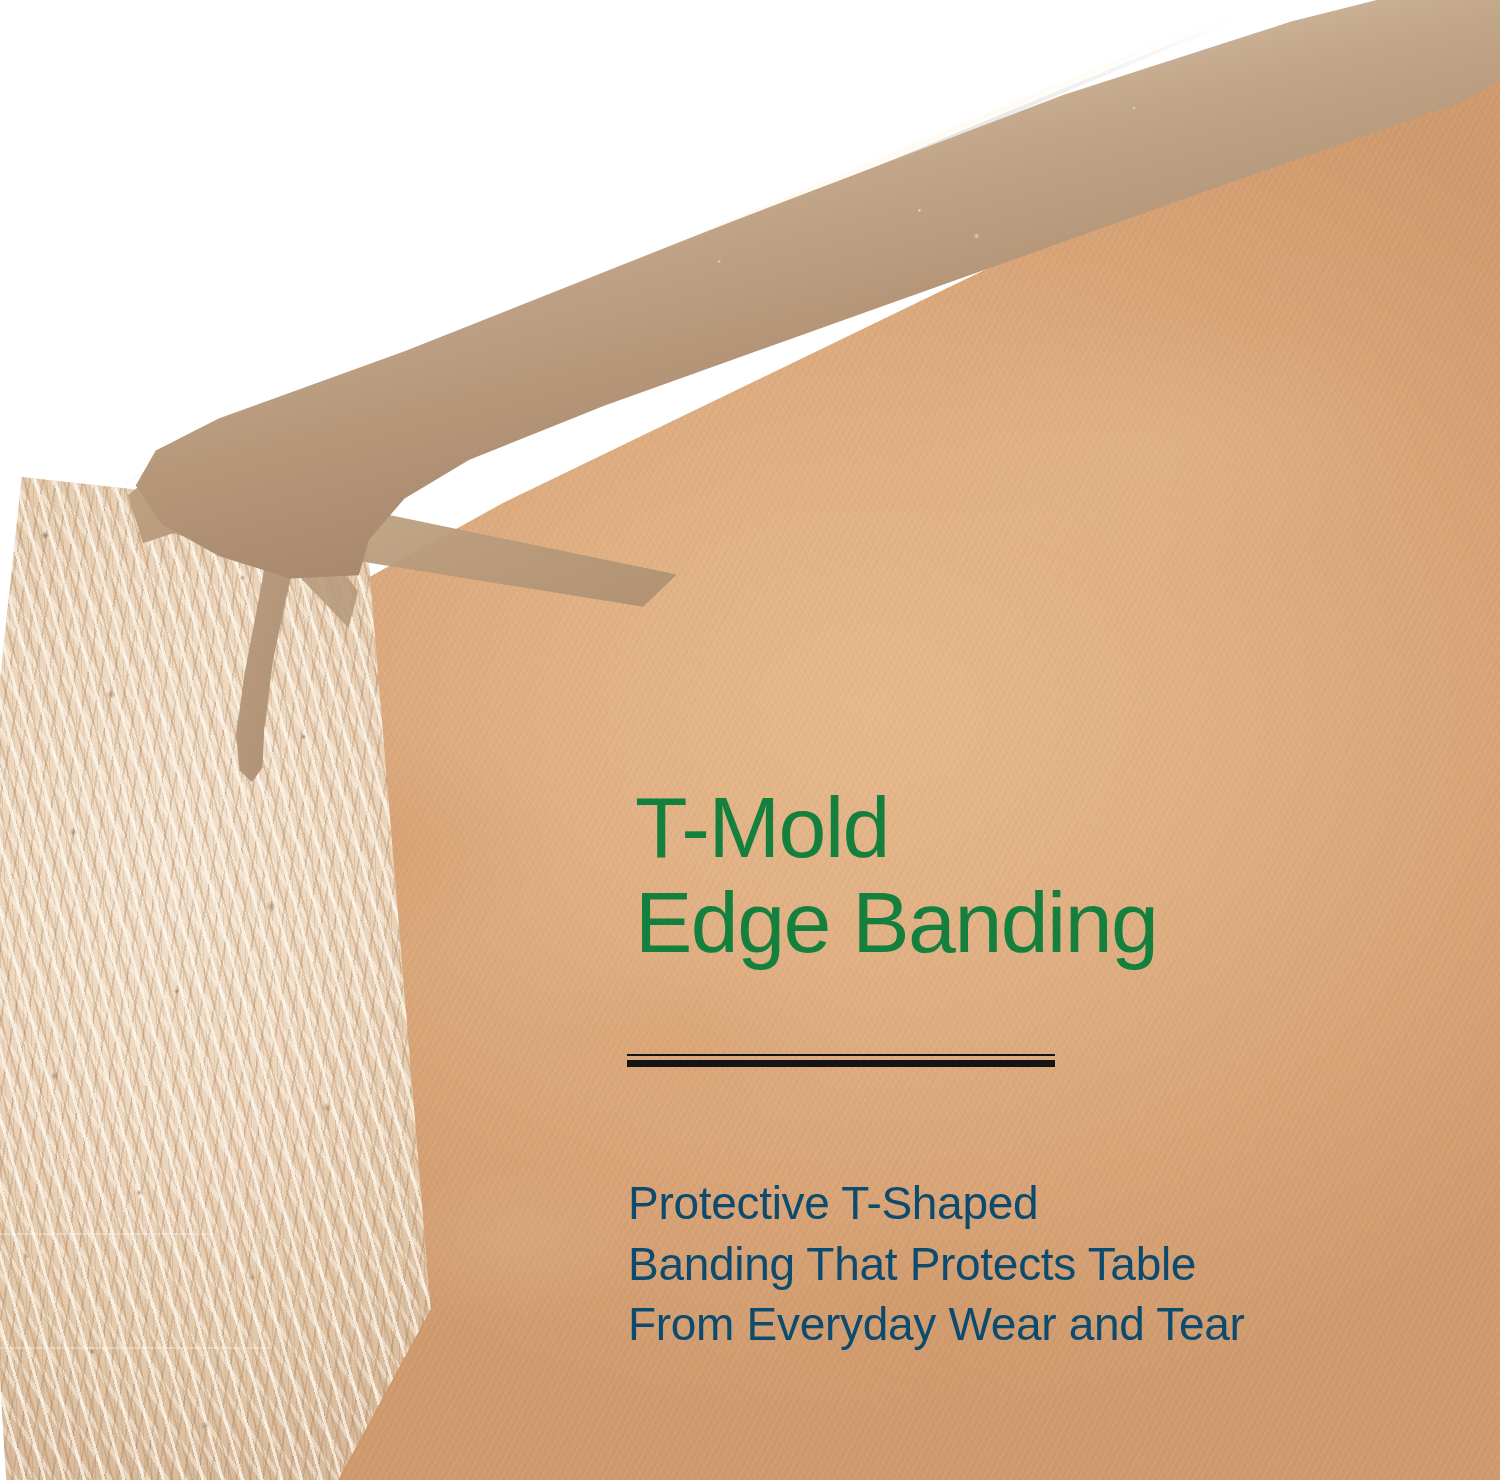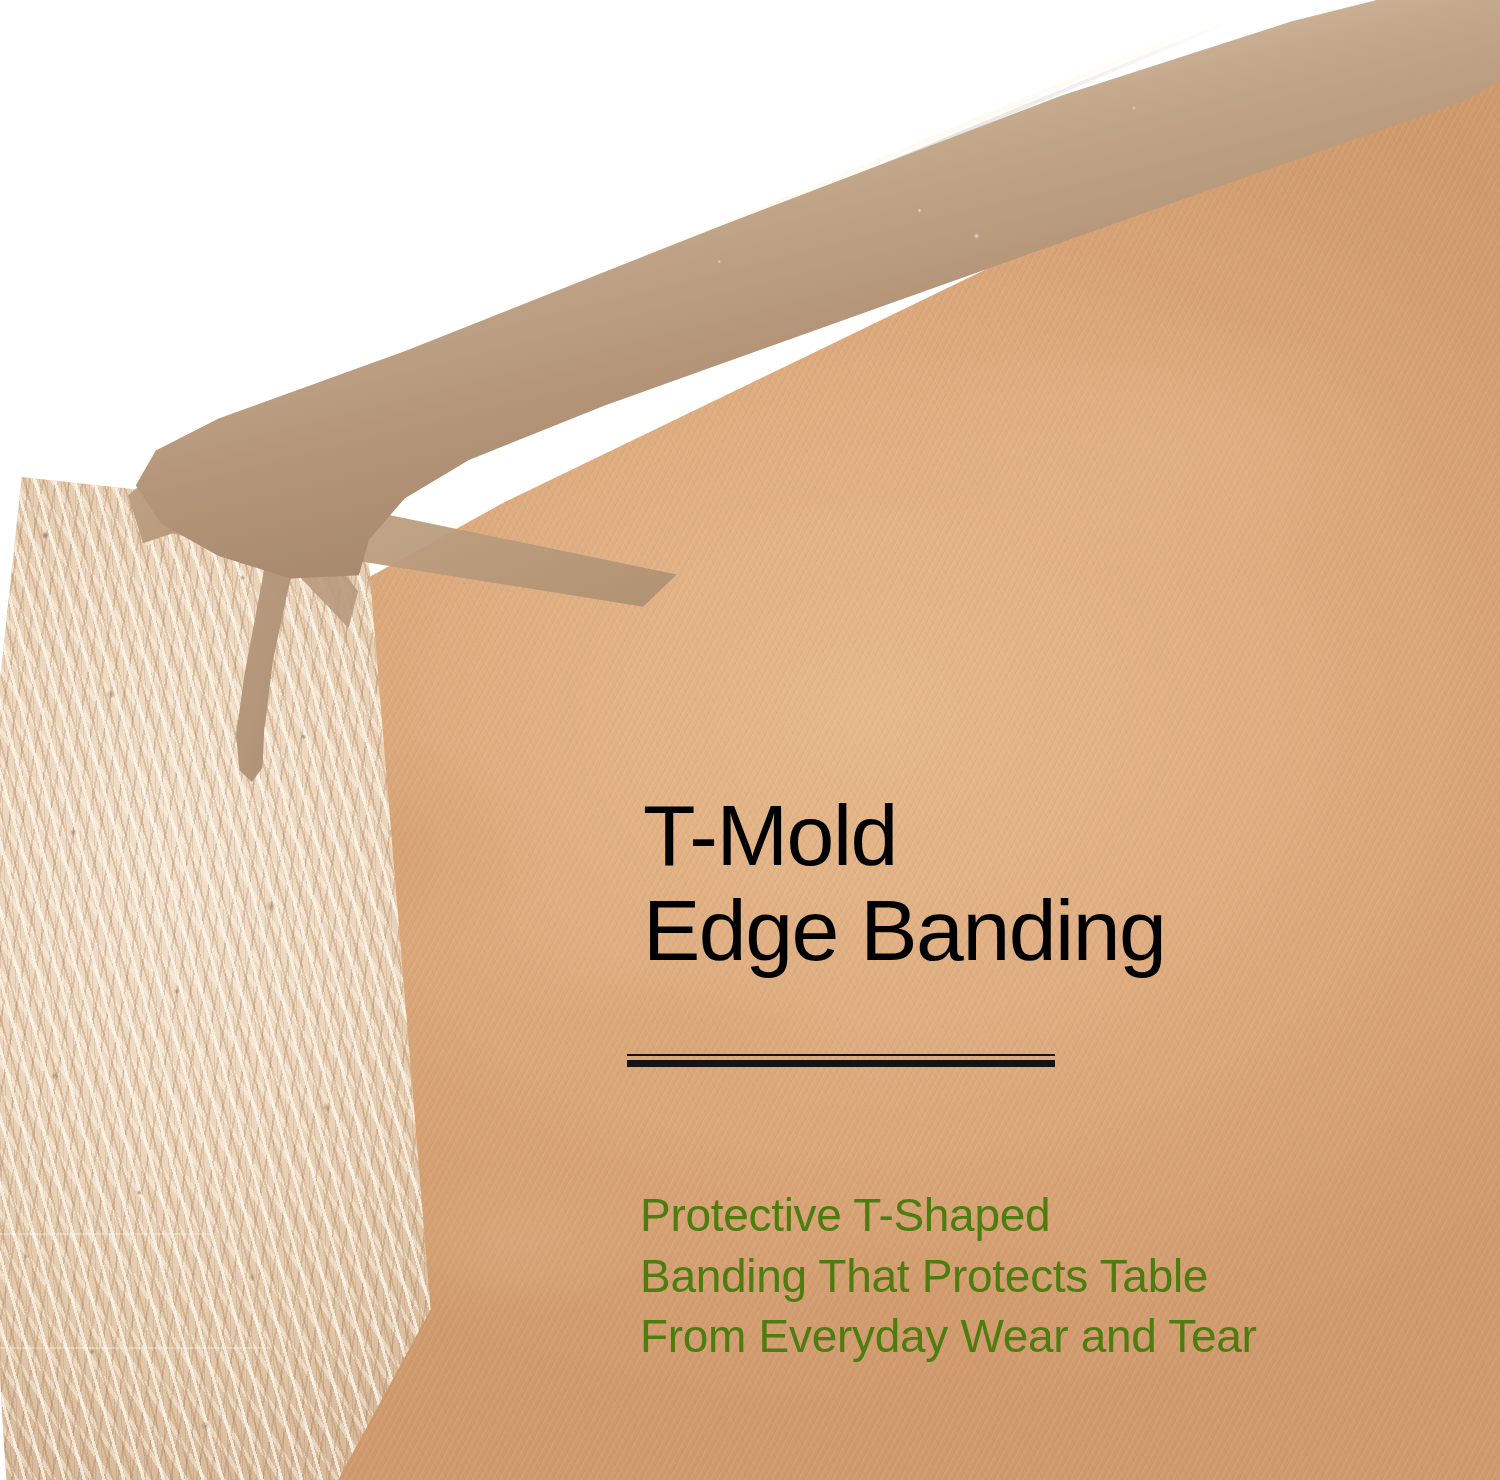--- a/index.html
+++ b/index.html
@@ -346,22 +346,22 @@
   }
 
   
   .text-block {
     position: absolute;
     left: 627px;
     top: 772px;
     width: 740px;
   }
   .headline {
-    margin: 16px;
-    color: #000000;
+    margin: 8px;
+    color: #15803d;
     font-family: "Liberation Sans", sans-serif;
     font-size: 86px;
     font-weight: 400;
     line-height: 1.10;
     letter-spacing: -1.5px;
     white-space: pre-line;
   }
   .divider {
     position: absolute;
     left: 627px;
@@ -377,22 +377,22 @@
   }
   .divider .rule-thick {
     height: 7px;
     background: #141414;
   }
   .subcopy {
     position: absolute;
     left: 627px;
     top: 1172px;
     width: 760px;
-    margin: 13px;
-    color: #4d7c0f;
+    margin: 1px;
+    color: #0c4a6e;
     font-family: "Liberation Sans", sans-serif;
     font-size: 46px;
     font-weight: 400;
     line-height: 1.32;
     letter-spacing: -0.3px;
     white-space: pre-line;
   }
 </style>
 </head>
 <body>

